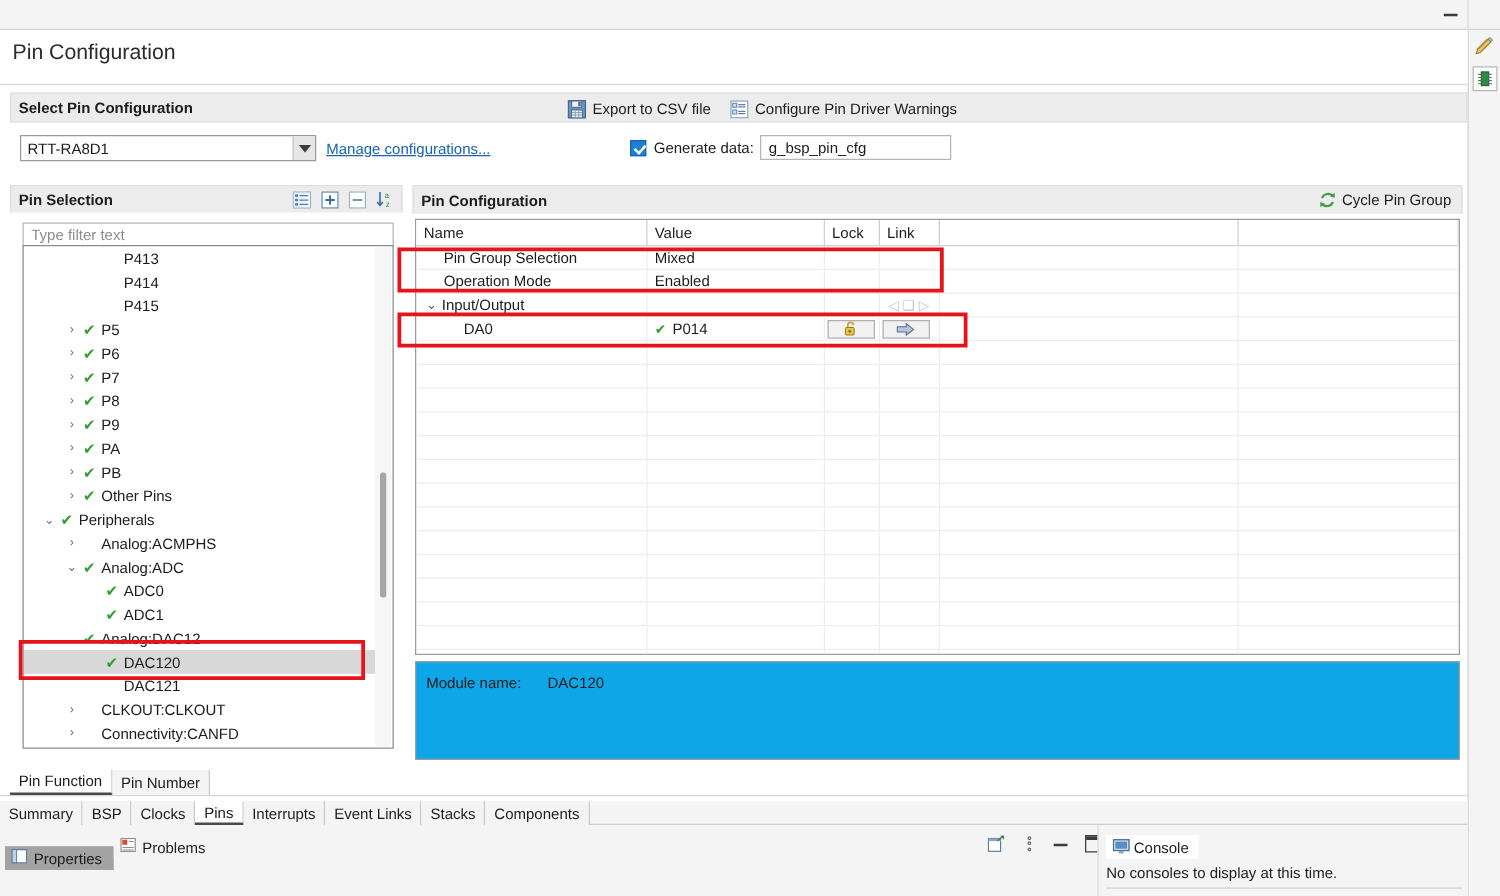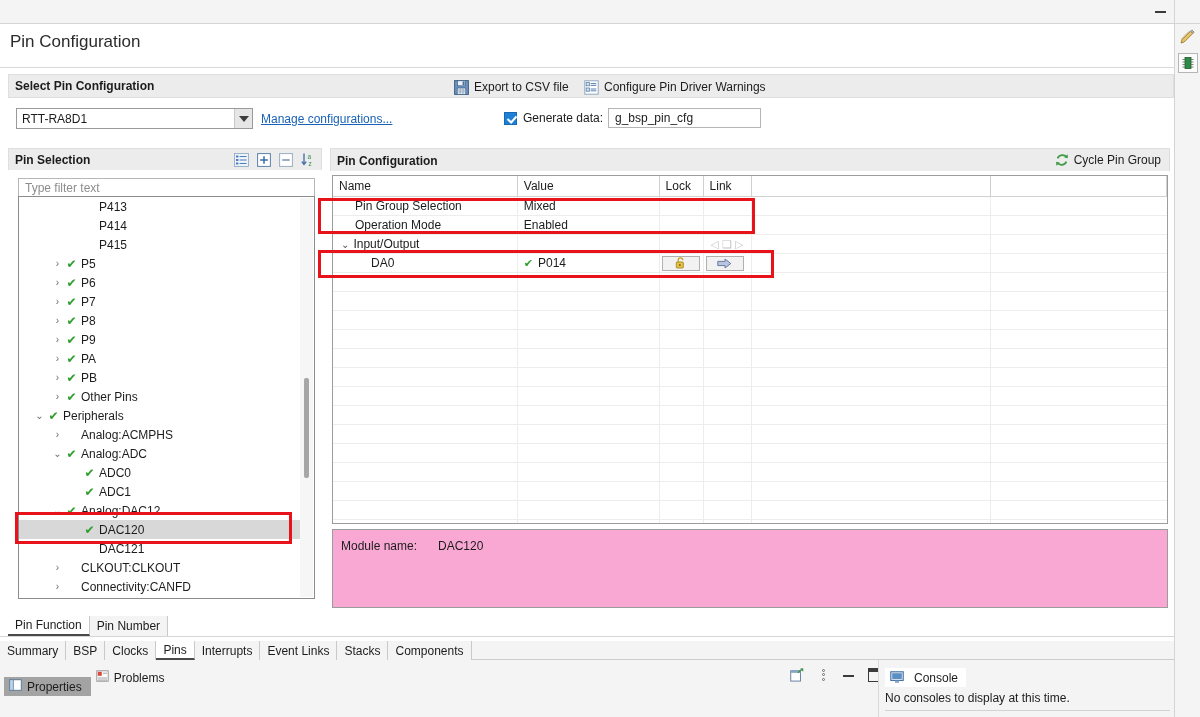--- a/index.html
+++ b/index.html
@@ -215,21 +215,21 @@
     width: 38px; height: 15px; border: 1px solid #b0b0b0; background: #f2f2f2;
     display: flex; align-items: center; justify-content: center; margin-left: 2px;
   }
   .navarrows {
     position: absolute; left: 0; top: 0; width: 100%; height: 100%;
     display: flex; align-items: center; justify-content: center; gap: 1px;
     color: #c5c5c5; font-size: 11px;
   }
   .modbox {
     position: absolute; left: 2px; top: 381px; width: 836px; height: 79px;
-    border: 1px solid #9c9c9c; background: #f9a8d4;
+    border: 1px solid #9c9c9c; background: #0ea5e9;
   }
   .modbox .ml { position: absolute; left: 8px; top: 9px; font-size: 12px; }
   .modbox .mv { position: absolute; left: 105px; top: 9px; font-size: 12px; }
 
   
   .bottombar {
     position: absolute; left: 0; top: 660px; width: 1174px; height: 57px; background: #f4f4f4;
   }
   .vtabs { position: absolute; left: 4px; top: 8px; display: flex; }
   .vtab {
@@ -244,21 +244,21 @@
   .vi.sq::before { content:""; position:absolute; left:0; top:0; right:0; height:2.5px; background:#3b3b3b; }
   .vi.dots { display:flex; flex-direction:column; align-items:center; justify-content:space-around; }
   .vi.dots i { width:3px; height:3px; border:1px solid #6d6d6d; border-radius:50%; display:block; }
 
   .consolepanel {
     position: absolute; left: 878px; top: 660px; width: 296px; height: 57px;
     background: #f4f4f4; border-left: 1px solid #d9d9d9;
   }
   .consoletab {
     position: absolute; left: 6px; top: 8px; height: 19px; background: #ffffff;
-    display: flex; align-items: center; gap: 10px; padding: 0 8px 0 5px; font-size: 12px;
+    display: flex; align-items: center; gap: 3px; padding: 0 8px 0 5px; font-size: 12px;
   }
   .consolemsg { position: absolute; left: 6px; top: 31px; font-size: 12px; color: #1c1c1c; }
   .consoleline { position:absolute; left:6px; top:50px; width:285px; height:1px; background:#d2d2d2;}
 
   
   .redbox { position: absolute; border: 3px solid #e8131a; pointer-events: none; }
 
   .sep { position:absolute; left:0; top:636px; width:1174px; height:1px; background:#d6d6d6; }
 </style>
 </head>

